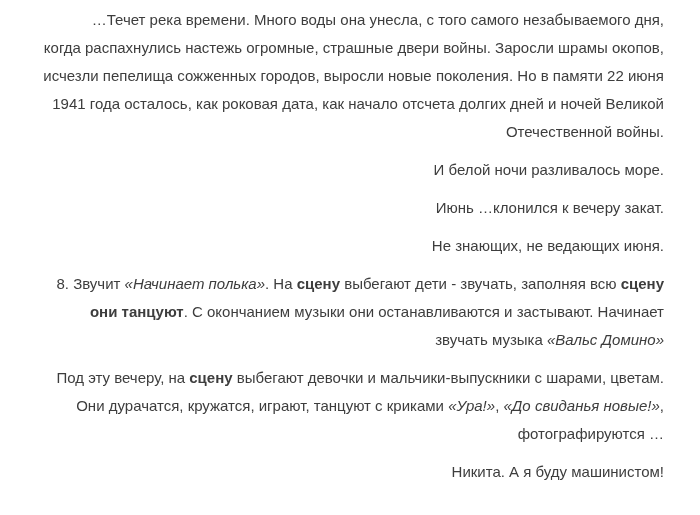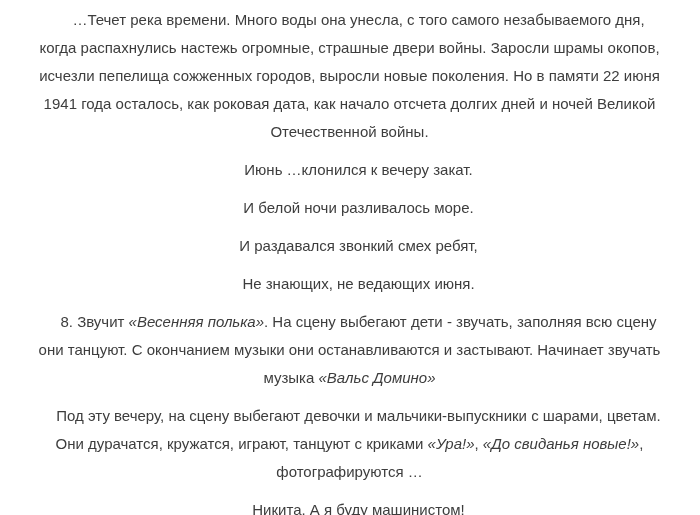--- a/index.html
+++ b/index.html
@@ -20,32 +20,31 @@
     padding: 6px 36px 0 19px;
     font-family: "Liberation Sans", "DejaVu Sans", sans-serif;
     font-size: 15px;
     line-height: 28px;
     color: #3d3d3d;
     -webkit-font-smoothing: antialiased;
   }
   .doc-body p {
     margin: 0 0 10px 16px;
     text-indent: 18px;
-    text-align: center;
+    text-align: right;
   }
-  .doc-body strong { font-weight: normal; }
+  .doc-body strong { font-weight: bold; }
   .doc-body em { font-style: italic; }
 </style>
 </head>
 <body>
 
 <div class="page">
   <div class="doc-body" style="color: rgb(61, 61, 61);">
       <p><span>…Течет река времени. Много воды она унесла, с того самого незабываемого дня, когда распахнулись настежь огромные, страшные двери войны. Заросли шрамы окопов, исчезли пепелища сожженных городов, выросли новые поколения. Но в памяти 22 июня 1941 года осталось, как роковая дата, как начало отсчета долгих дней и ночей Великой Отечественной войны.</span></p>
+      <p><span>И белой ночи разливалось море.</span></p>
       <p><span>Июнь …клонился к вечеру закат.</span></p>
-      <p><span>И белой ночи разливалось море.</span></p>
-      <p><span>И раздавался звонкий смех ребят,</span></p>
       <p><span>Не знающих, не ведающих июня.</span></p>
-      <p><span>8. Звучит </span><em>«Весенняя полька»</em><span>. На </span><strong>сцену</strong><span> выбегают дети - звучать, заполняя всю </span><strong>сцену они танцуют</strong><span>. С окончанием музыки они останавливаются и застывают. Начинает звучать музыка </span><em>«Вальс Домино»</em></p>
+      <p><span>8. Звучит </span><em>«Начинает полька»</em><span>. На </span><strong>сцену</strong><span> выбегают дети - звучать, заполняя всю </span><strong>сцену они танцуют</strong><span>. С окончанием музыки они останавливаются и застывают. Начинает звучать музыка </span><em>«Вальс Домино»</em></p>
       <p><span>Под эту вечеру, на </span><strong>сцену</strong><span> выбегают девочки и мальчики-выпускники с шарами, цветам. Они дурачатся, кружатся, играют, танцуют с криками </span><em>«Ура!»</em><span>, </span><em>«До свиданья новые!»</em><span>, фотографируются …</span></p>
       <p><span>Никита. А я буду машинистом!</span></p>
     </div>
 </div>
 
 </body></html>

